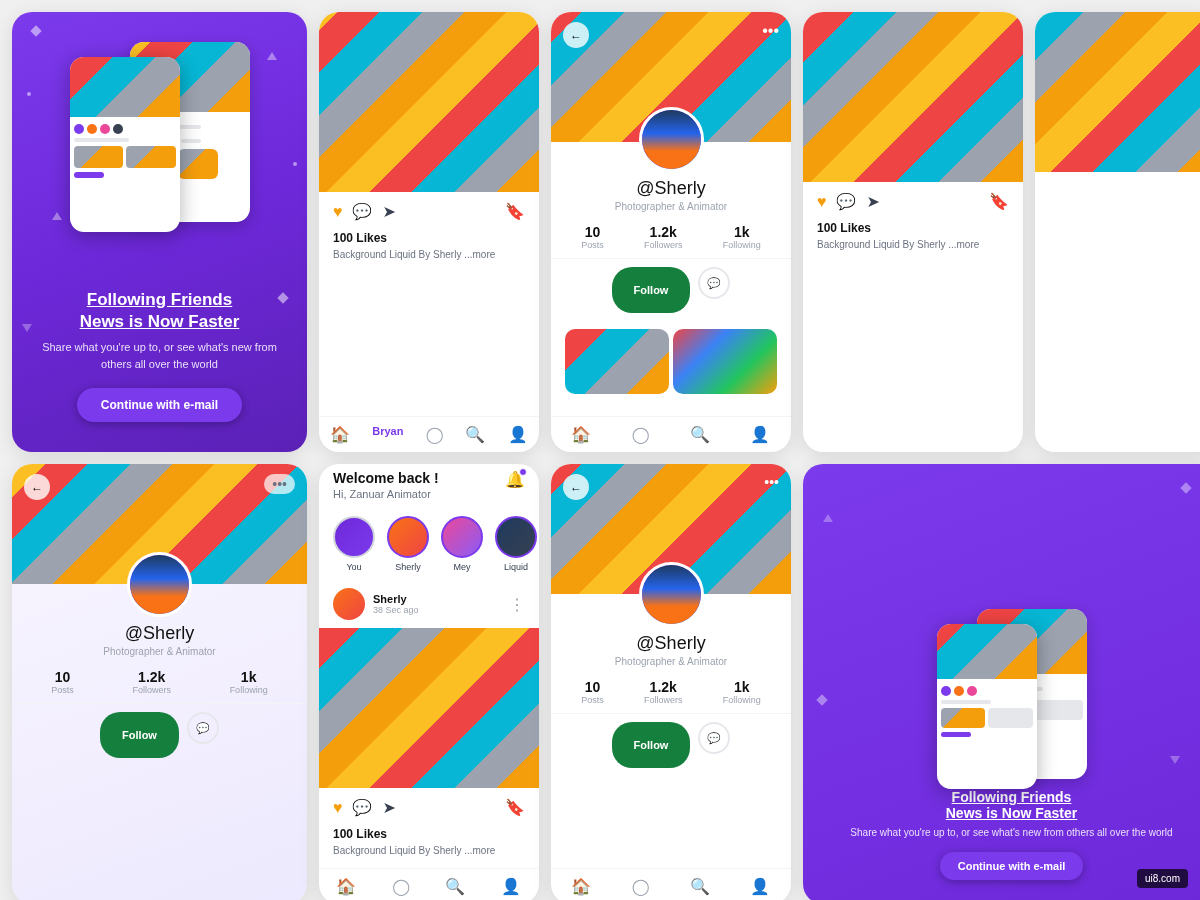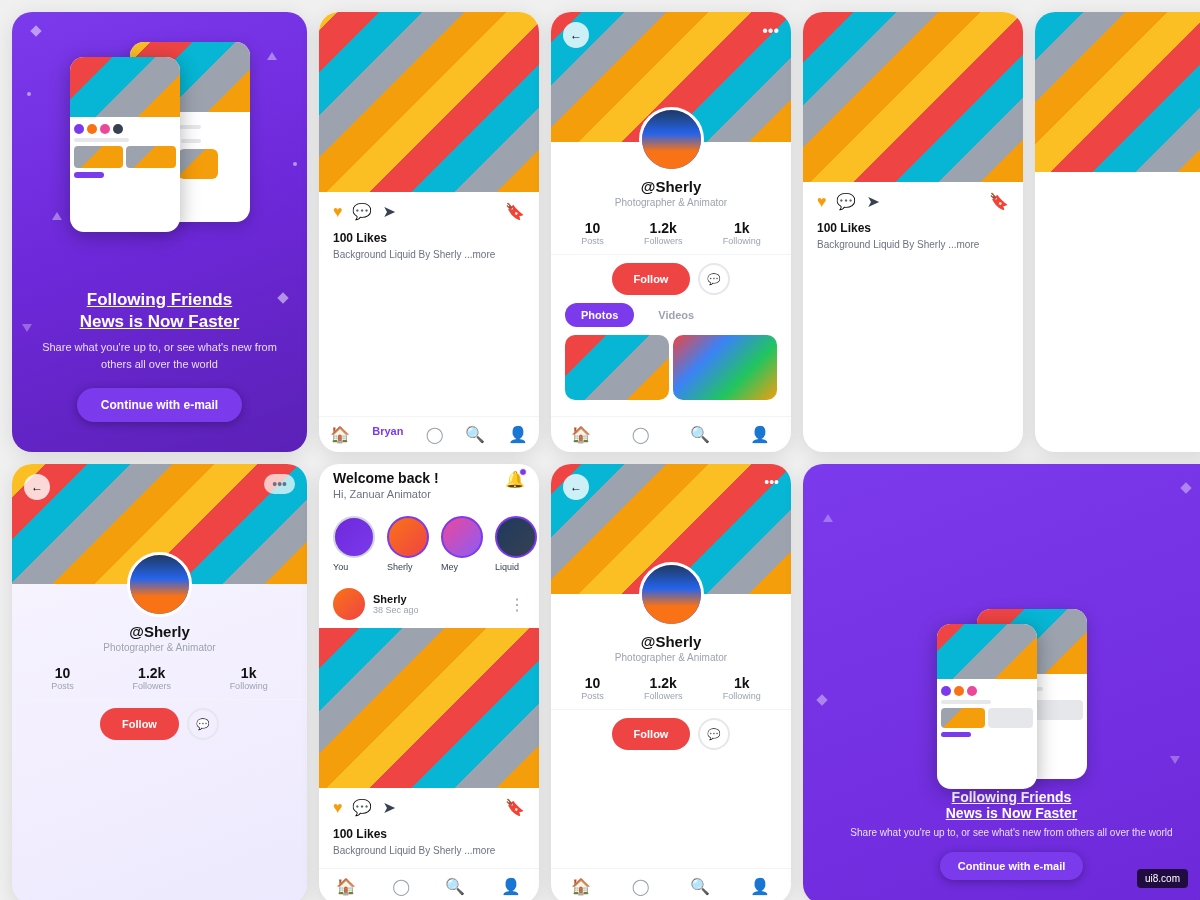--- a/index.html
+++ b/index.html
@@ -262,22 +262,22 @@
       overflow: hidden;
       position: relative;
     }
     .avatar-face {
       width: 100%;
       height: 100%;
       background: linear-gradient(180deg, #1e3a5f 0%, #2563eb 40%, #f97316 70%);
       border-radius: 50%;
     }
     .profile-name {
-      font-size: 15px;
-      font-weight: 700;
+      font-size: 18px;
+      font-weight: 400;
       margin-top: 6px;
       color: #111;
     }
     .profile-bio {
       font-size: 10px;
       color: #9ca3af;
       margin-top: 2px;
     }
     .profile-stats {
       display: flex;
@@ -297,25 +297,25 @@
       font-size: 9px;
       color: #9ca3af;
     }
     .profile-buttons {
       display: flex;
       gap: 8px;
       padding: 8px 14px;
       justify-content: center;
     }
     .btn-follow {
-      background: #ef4444;
+      background: #15803d;
       color: white;
       border: none;
       border-radius: 20px;
-      padding: 7px 22px;
+      padding: 17px 22px;
       font-size: 11px;
       font-weight: 700;
       cursor: pointer;
     }
     .btn-follow.outline {
       background: transparent;
       border: 2px solid #e5e7eb;
       color: #374151;
       padding: 7px 12px;
       border-radius: 50%;
@@ -407,20 +407,21 @@
     }
     .stories-row {
       display: flex;
       gap: 12px;
       padding: 8px 14px;
       overflow-x: auto;
     }
     .story-item {
       display: flex;
       flex-direction: column;
+      align-items: center;
       gap: 4px;
       cursor: pointer;
     }
     .story-avatar {
       width: 42px;
       height: 42px;
       border-radius: 50%;
       border: 2px solid #7c3aed;
       overflow: hidden;
       background: linear-gradient(135deg, #7c3aed, #2563eb);
@@ -672,24 +673,20 @@
       </div>
       <div class="stat-item">
         <div class="stat-num">1k</div>
         <div class="stat-label">Following</div>
       </div>
     </div>
     <div class="profile-buttons">
       <button class="btn-follow">Follow</button>
       <button class="btn-follow outline">💬</button>
     </div>
-    <div class="profile-tabs">
-      <button class="tab-btn active">Photos</button>
-      <button class="tab-btn inactive">Videos</button>
-    </div>
     <div class="profile-gallery">
       <div class="gallery-item img1">
           <div class="diagonal-stripes" style="height:100%;"></div>
         </div>
       <div class="gallery-item img2"></div>
     </div>
     <div class="profile-nav">
       <span class="nav-item active">🏠</span>
       <span class="nav-item">◯</span>
       <span class="nav-item">🔍</span>

